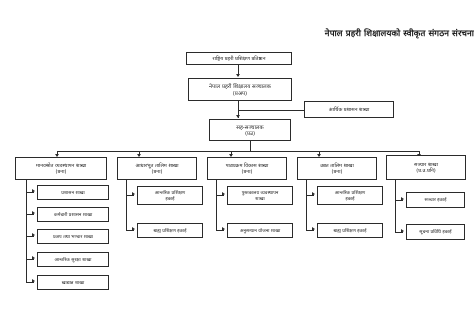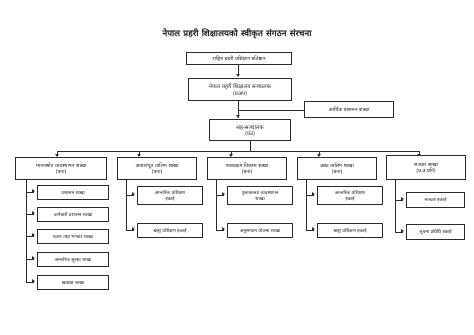--- a/index.html
+++ b/index.html
@@ -31,21 +31,21 @@
     justify-content: center;
     text-align: center;
     line-height: 1.15;
     padding: 1px 2px;
   }
   .box .l1 { display: block; }
   .box .l2 { display: block; }
 
   .t-title {
     position: absolute;
-    text-align: center;
+    text-align: right;
     font-size: 8.5px;
     font-weight: bold;
     letter-spacing: 0.1px;
     white-space: nowrap;
   }
   .sz-5   { font-size: 4.6px; }
   .sz-55  { font-size: 5.0px; }
   .sz-6   { font-size: 5.4px; }
 
   

